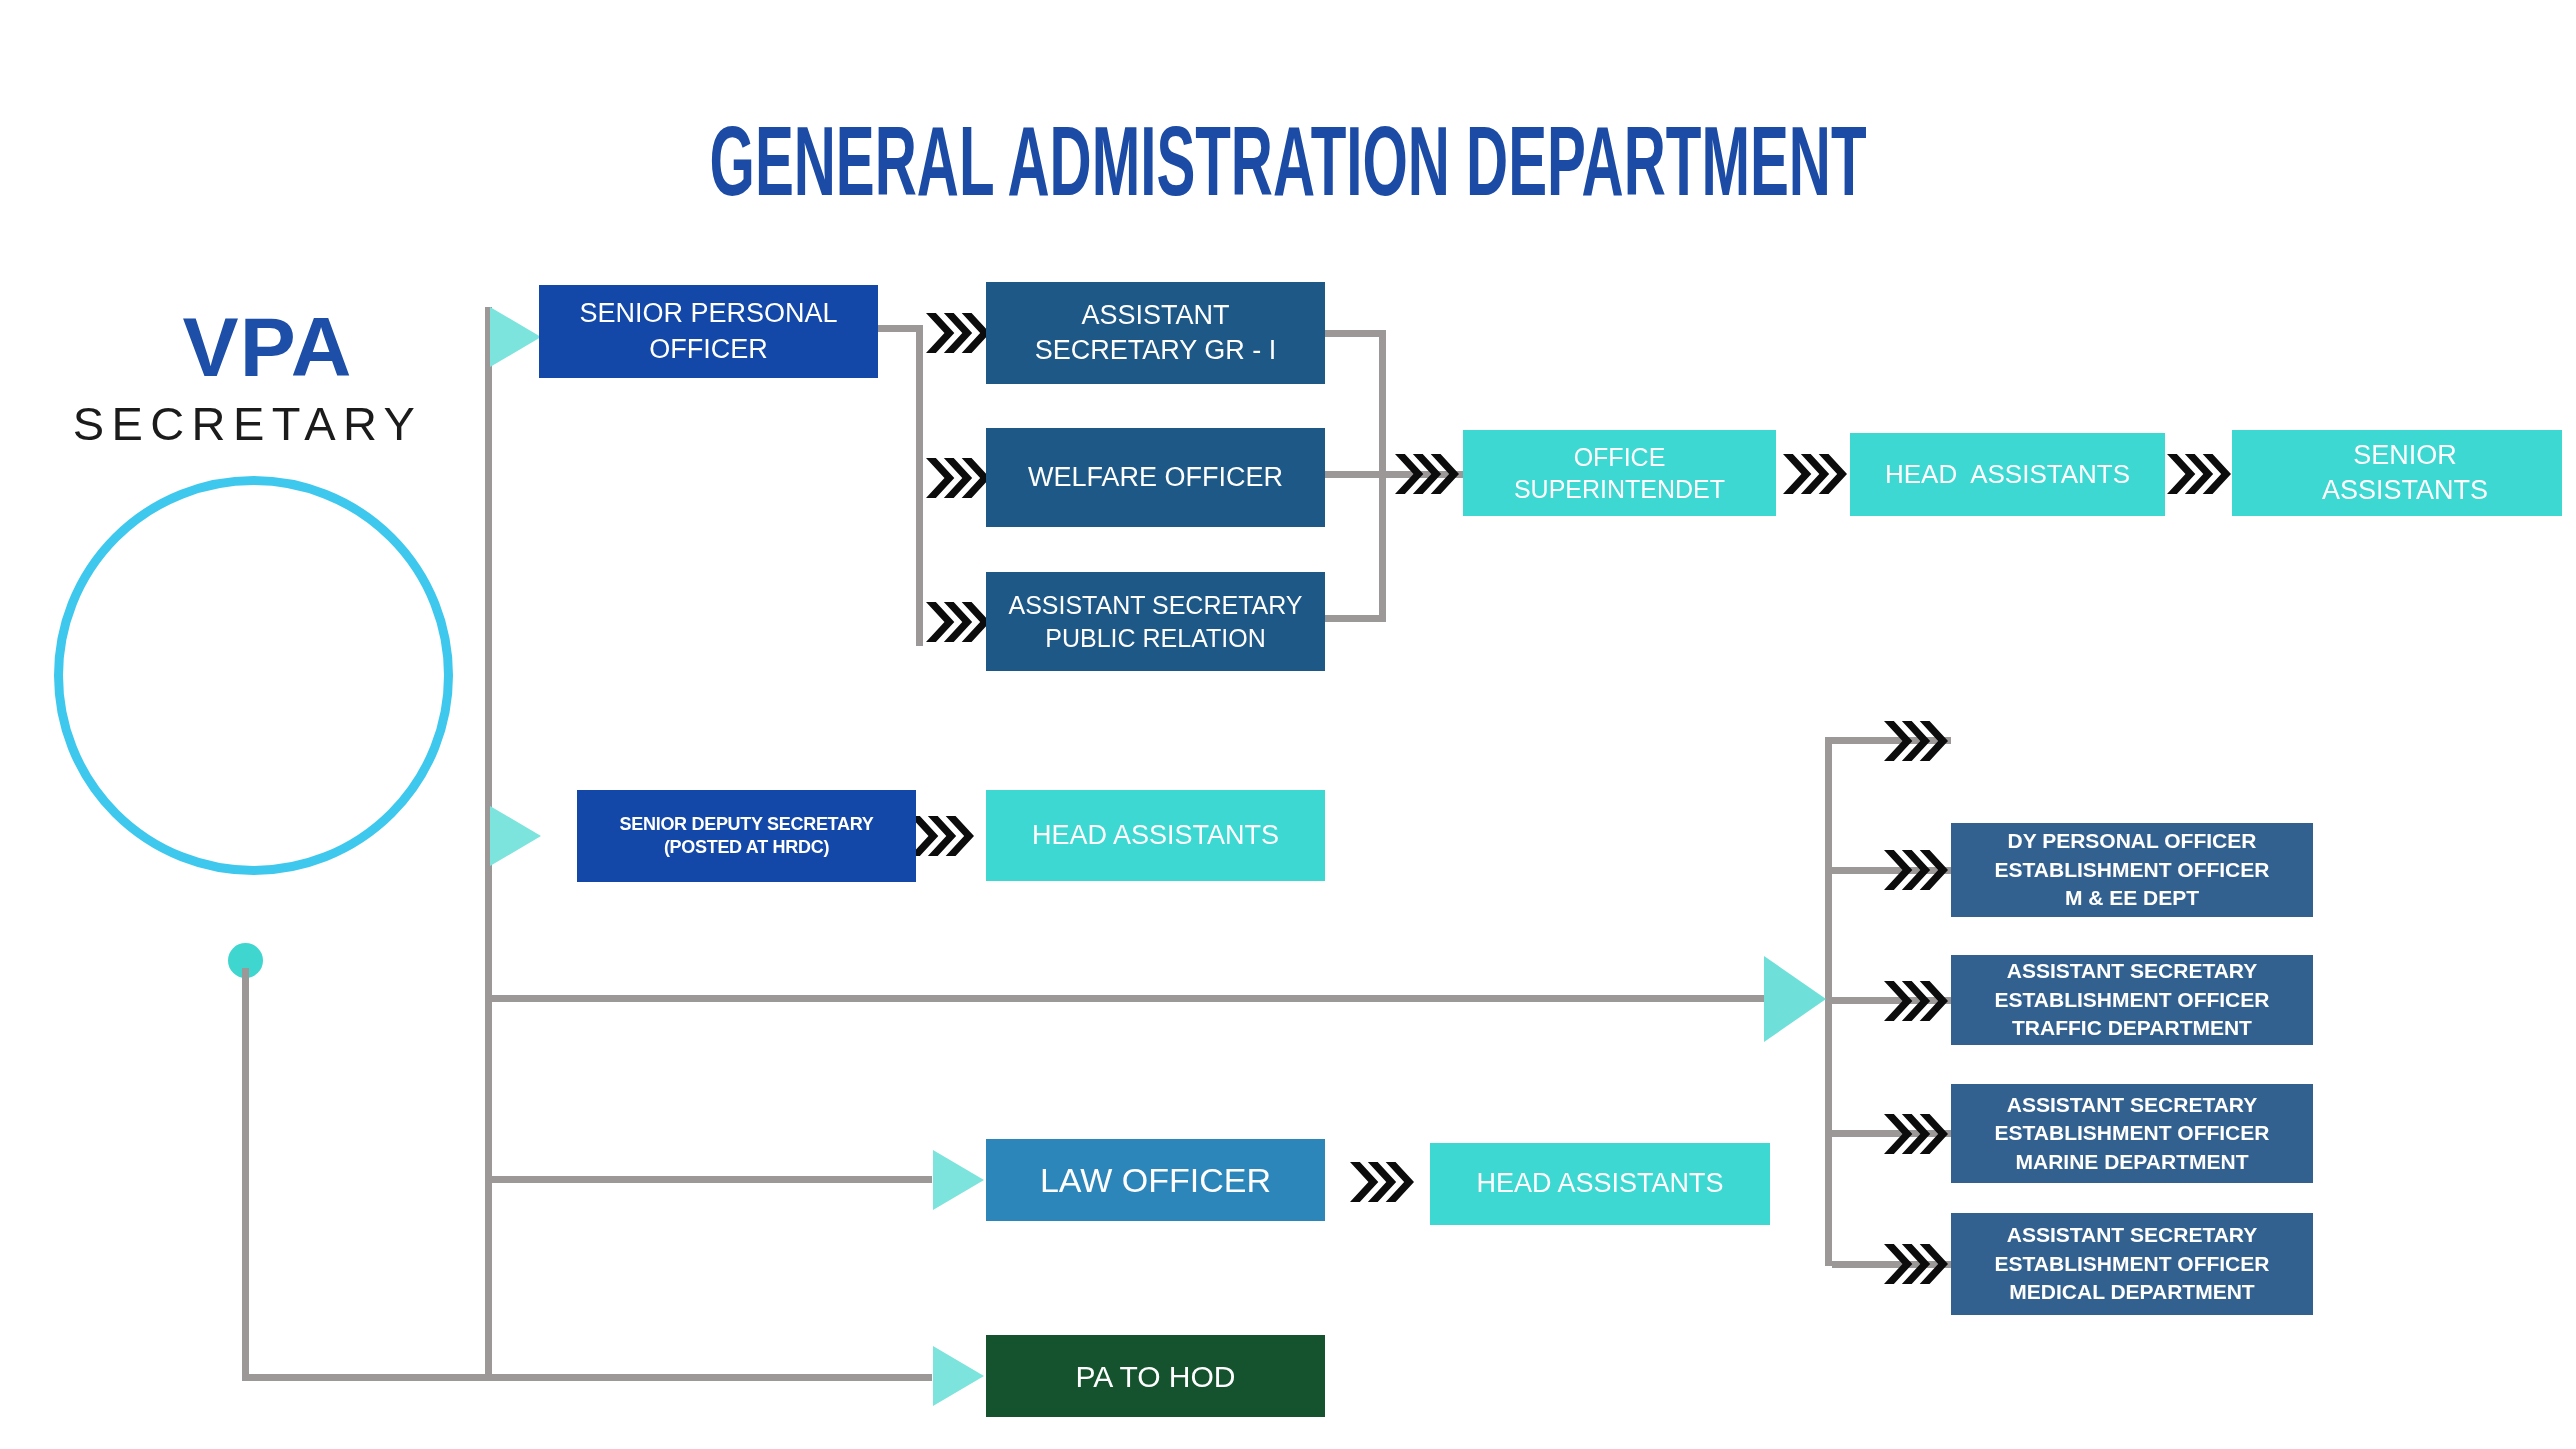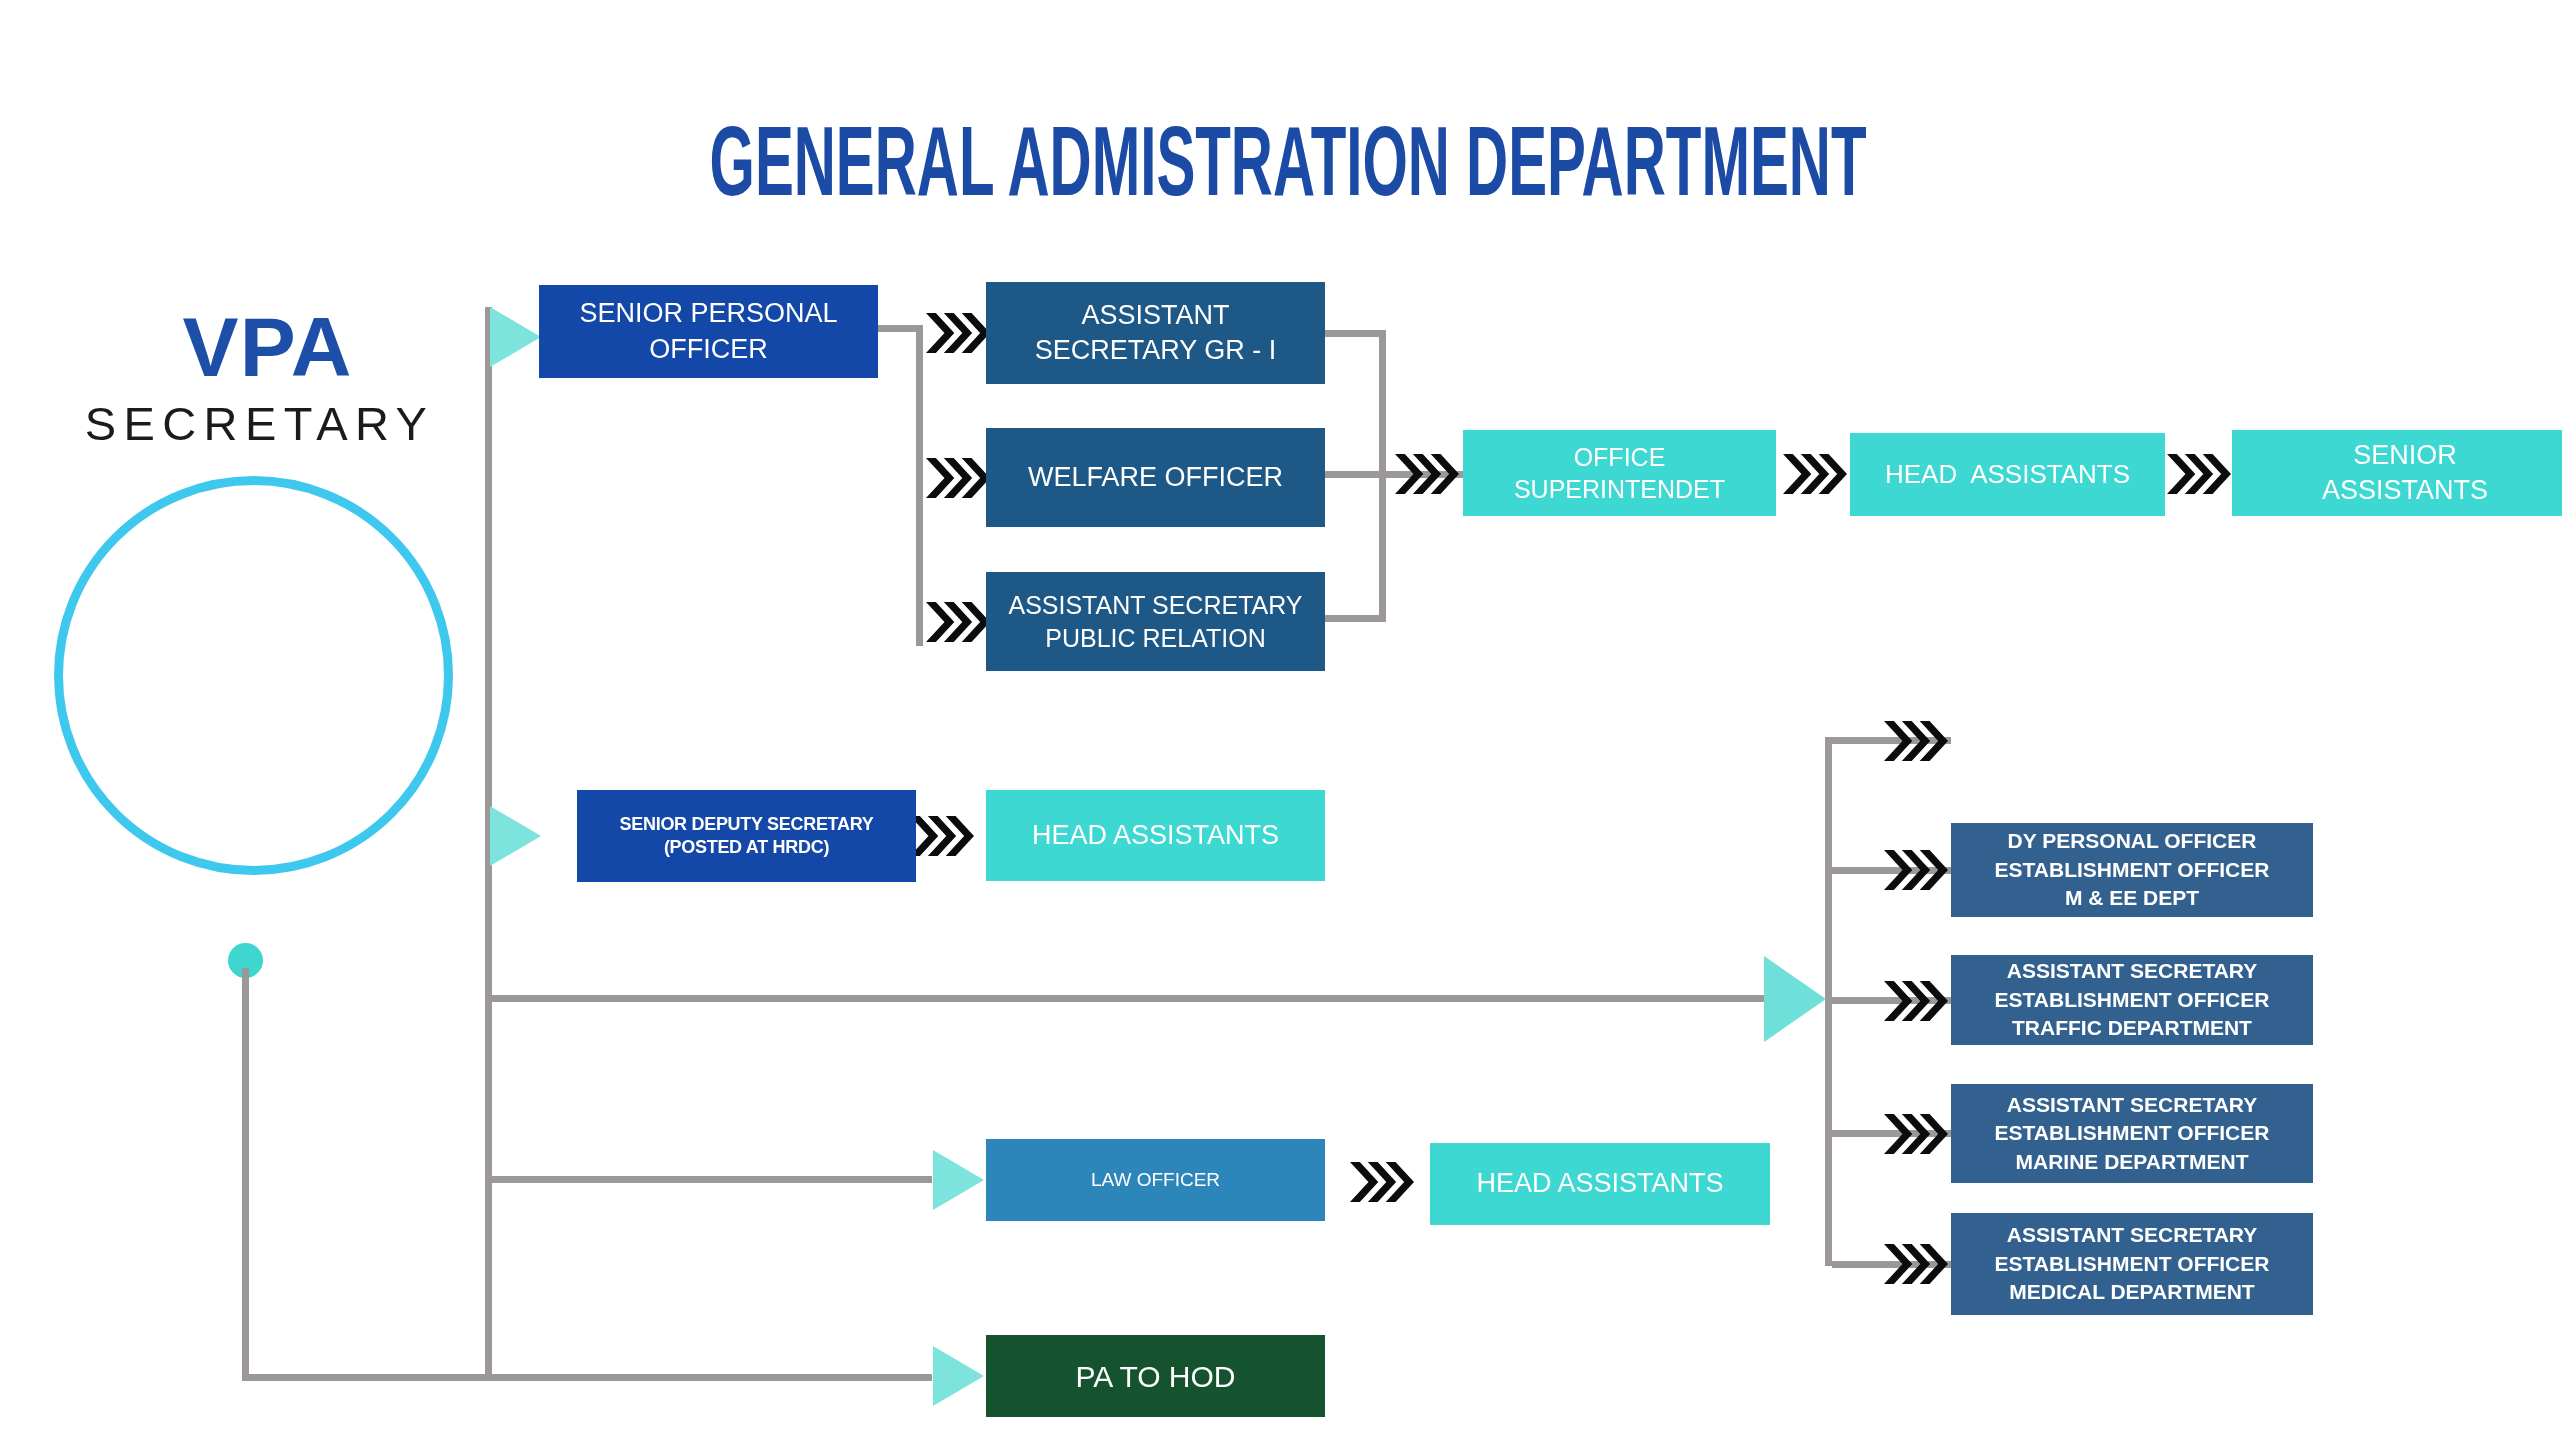--- a/index.html
+++ b/index.html
@@ -14,21 +14,21 @@
     display:inline-block; font-size:94px; font-weight:bold; color:#1c4ba5;
     letter-spacing:0px; transform:scaleX(0.62) scaleY(1.04); transform-origin:center top;
     white-space:nowrap;
   }
   .vpa {
     position:absolute; left:0; top:272px; width:495px; text-align:center;
     font-size:84px; font-weight:bold; color:#1d4fa8; letter-spacing:1.2px;padding-left:20px;
   }
   .secretary {
     position:absolute; left:0; top:369px; width:495px; text-align:center;
-    font-size:47px; font-weight:400; color:#1b1b1b; letter-spacing:7.4px;padding-left:12px;
+    font-size:47px; font-weight:400; color:#1b1b1b; letter-spacing:7.4px;
   }
   .photo-circle {
     position:absolute; left:54px; top:449px; width:381px; height:381px;
     border:9.3px solid #3fc8ee; border-radius:50%; background:#ffffff;
   }
   .node-dot {
     position:absolute; left:228px; top:916px; width:35px; height:35px;
     border-radius:50%; background:#3ed6cf;
   }
 
@@ -100,21 +100,21 @@
   .b-office { left:1463px; top:403px;  width:313px; height:86px; font-size:25px; }
   .b-head1  { left:1850px; top:406px;  width:315px; height:83px; font-size:26px; }
   .b-senior { left:2232px; top:403px;  width:314px; height:86px; font-size:27px;padding-left:16px; }
   .b-sds    { left:577px;  top:763px; width:339px; height:92px; font-weight:bold; font-size:18px; letter-spacing:-0.3px; }
   .b-head2  { left:986px; top:763px; width:339px; height:91px; }
   .b-r1     { left:1951px; top:664px; width:362px; height:99px; }
   .b-r2     { left:1951px; top:796px; width:362px; height:94px; }
   .b-r3     { left:1951px; top:928px; width:362px; height:90px; }
   .b-r4     { left:1951px; top:1057px; width:362px; height:99px; }
   .b-r5     { left:1951px; top:1186px; width:362px; height:102px; }
-  .b-law    { left:986px; top:1112px; width:339px; height:82px; font-size:19px; }
+  .b-law    { left:986px; top:1112px; width:339px; height:82px; font-size:34px; }
   .b-head3  { left:1430px; top:1116px; width:340px; height:82px; }
   .b-pahod  { left:986px; top:1308px; width:339px; height:82px; font-size:30px; }
 </style>
 </head>
 <body>
 
 <div class="canvas">
 
   <div class="title-wrap">
     <span class="title-text">GENERAL ADMISTRATION DEPARTMENT</span>

